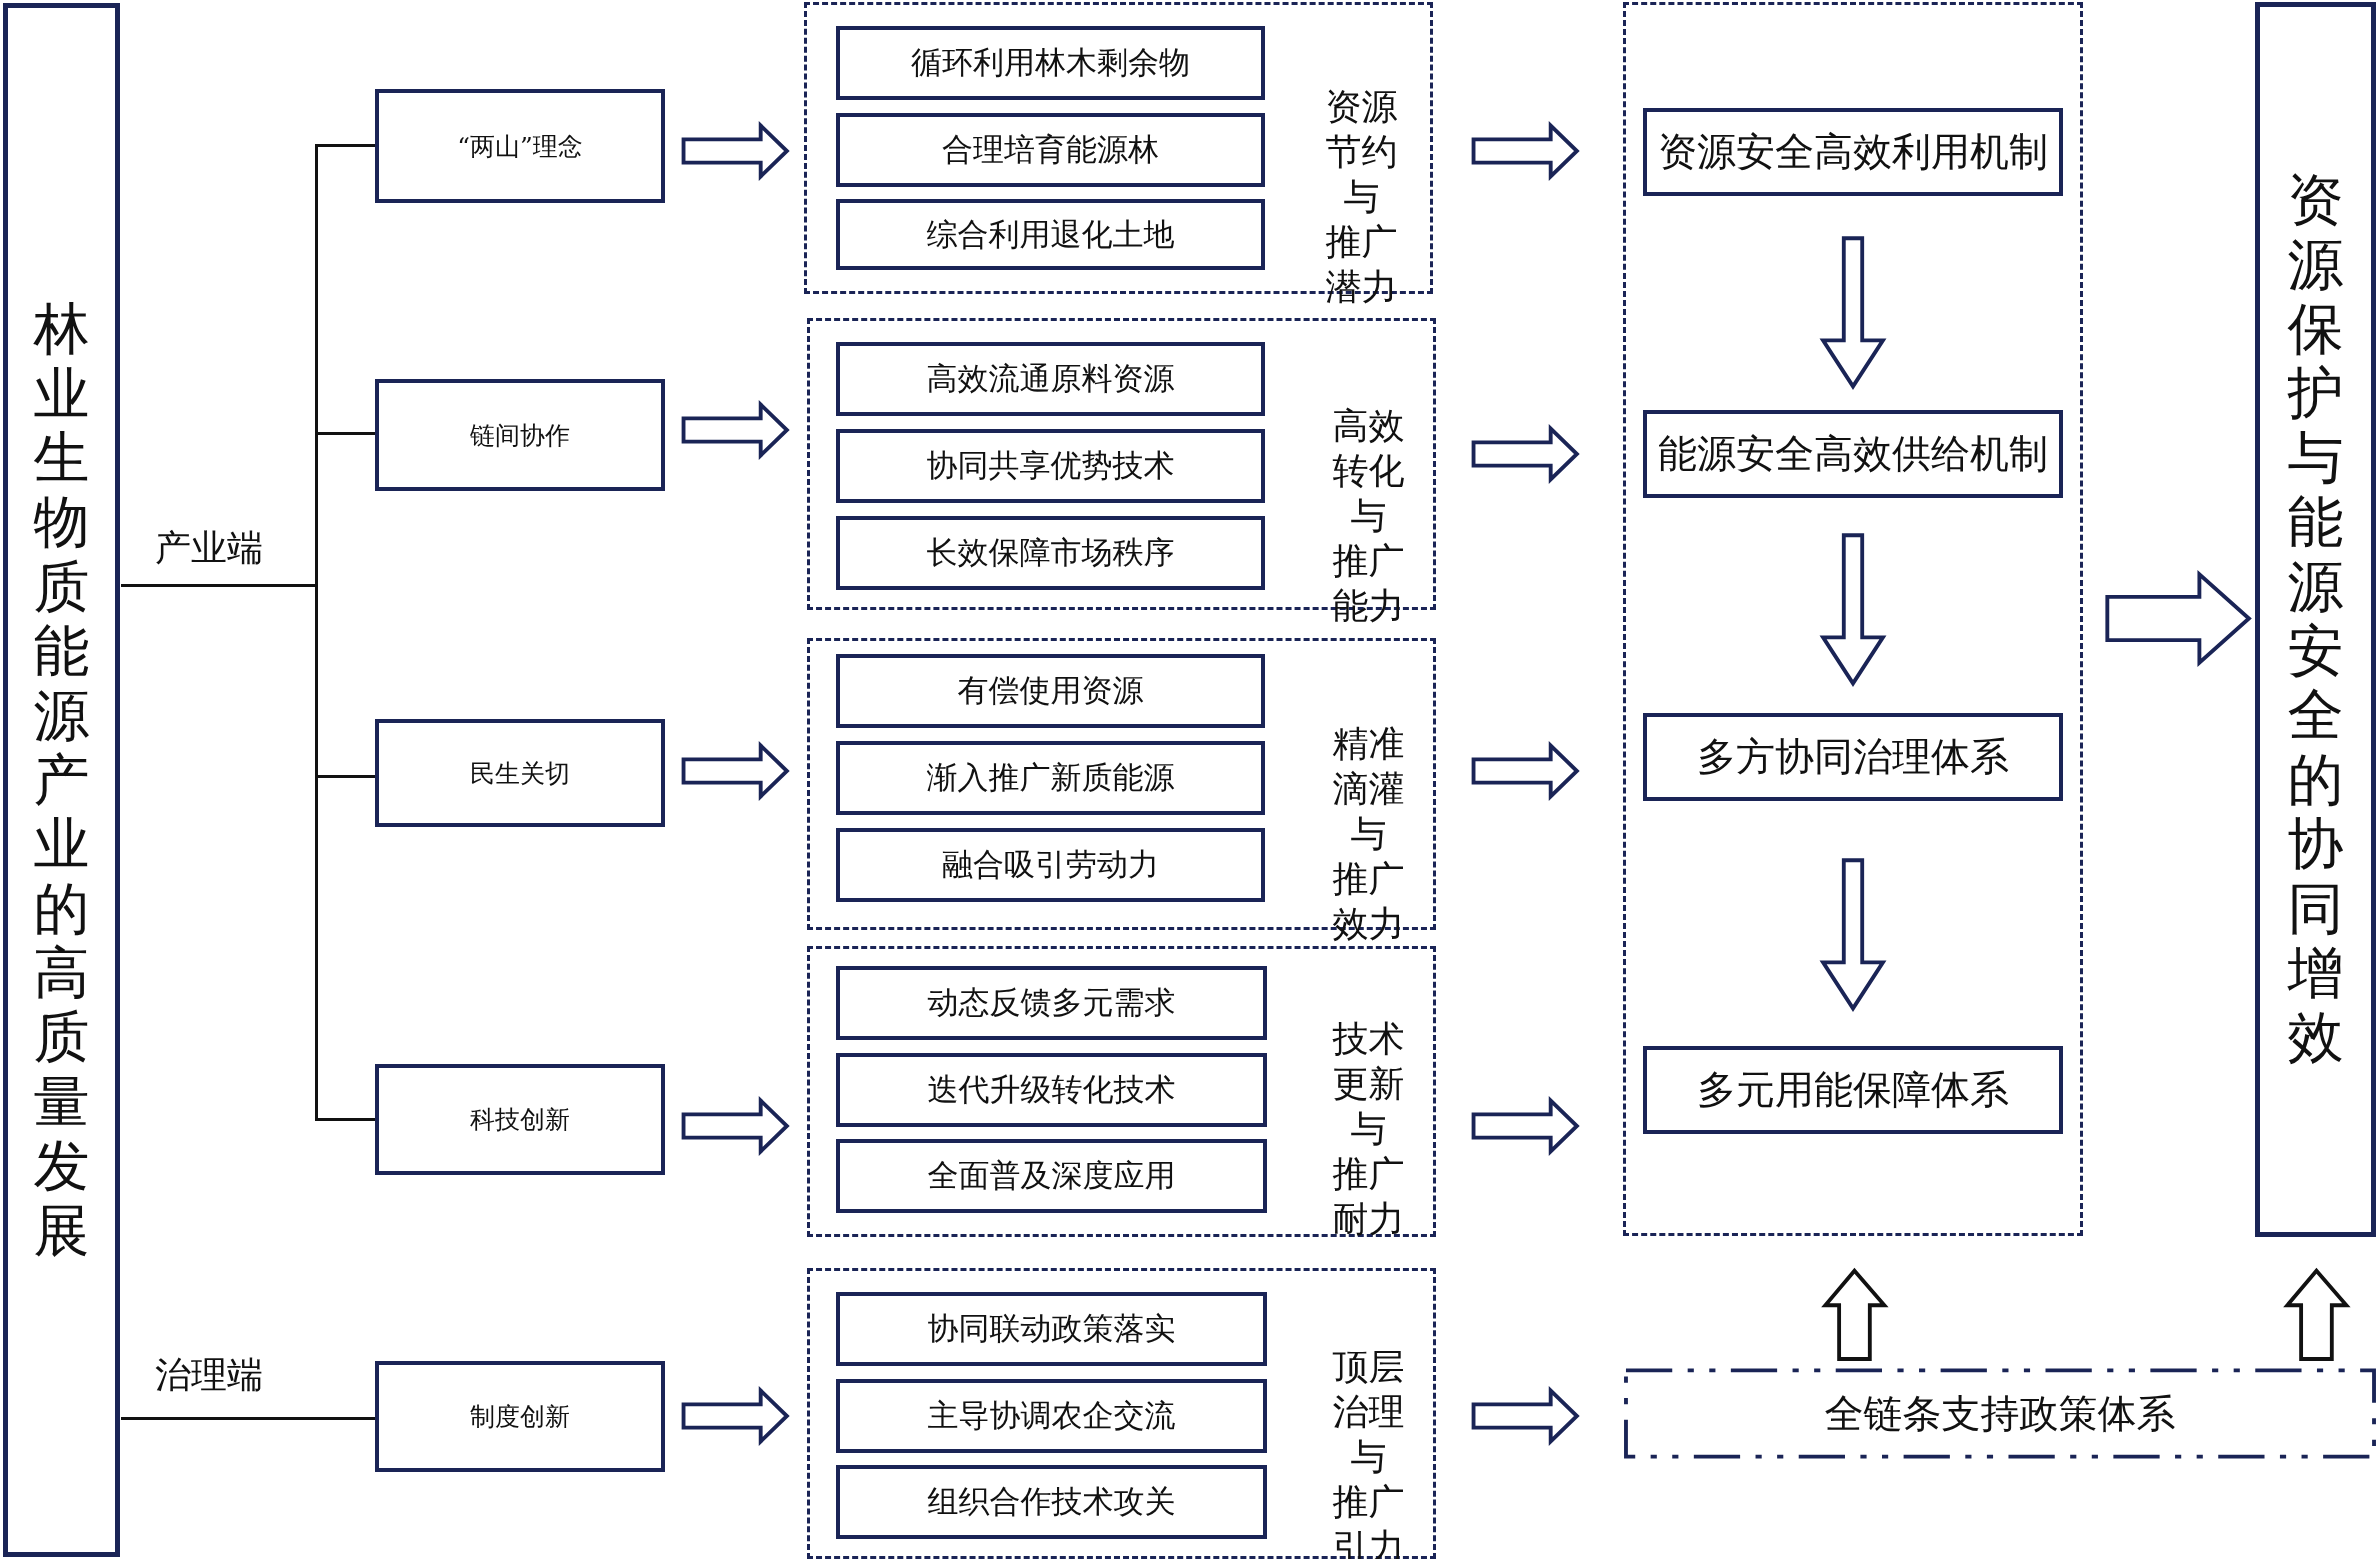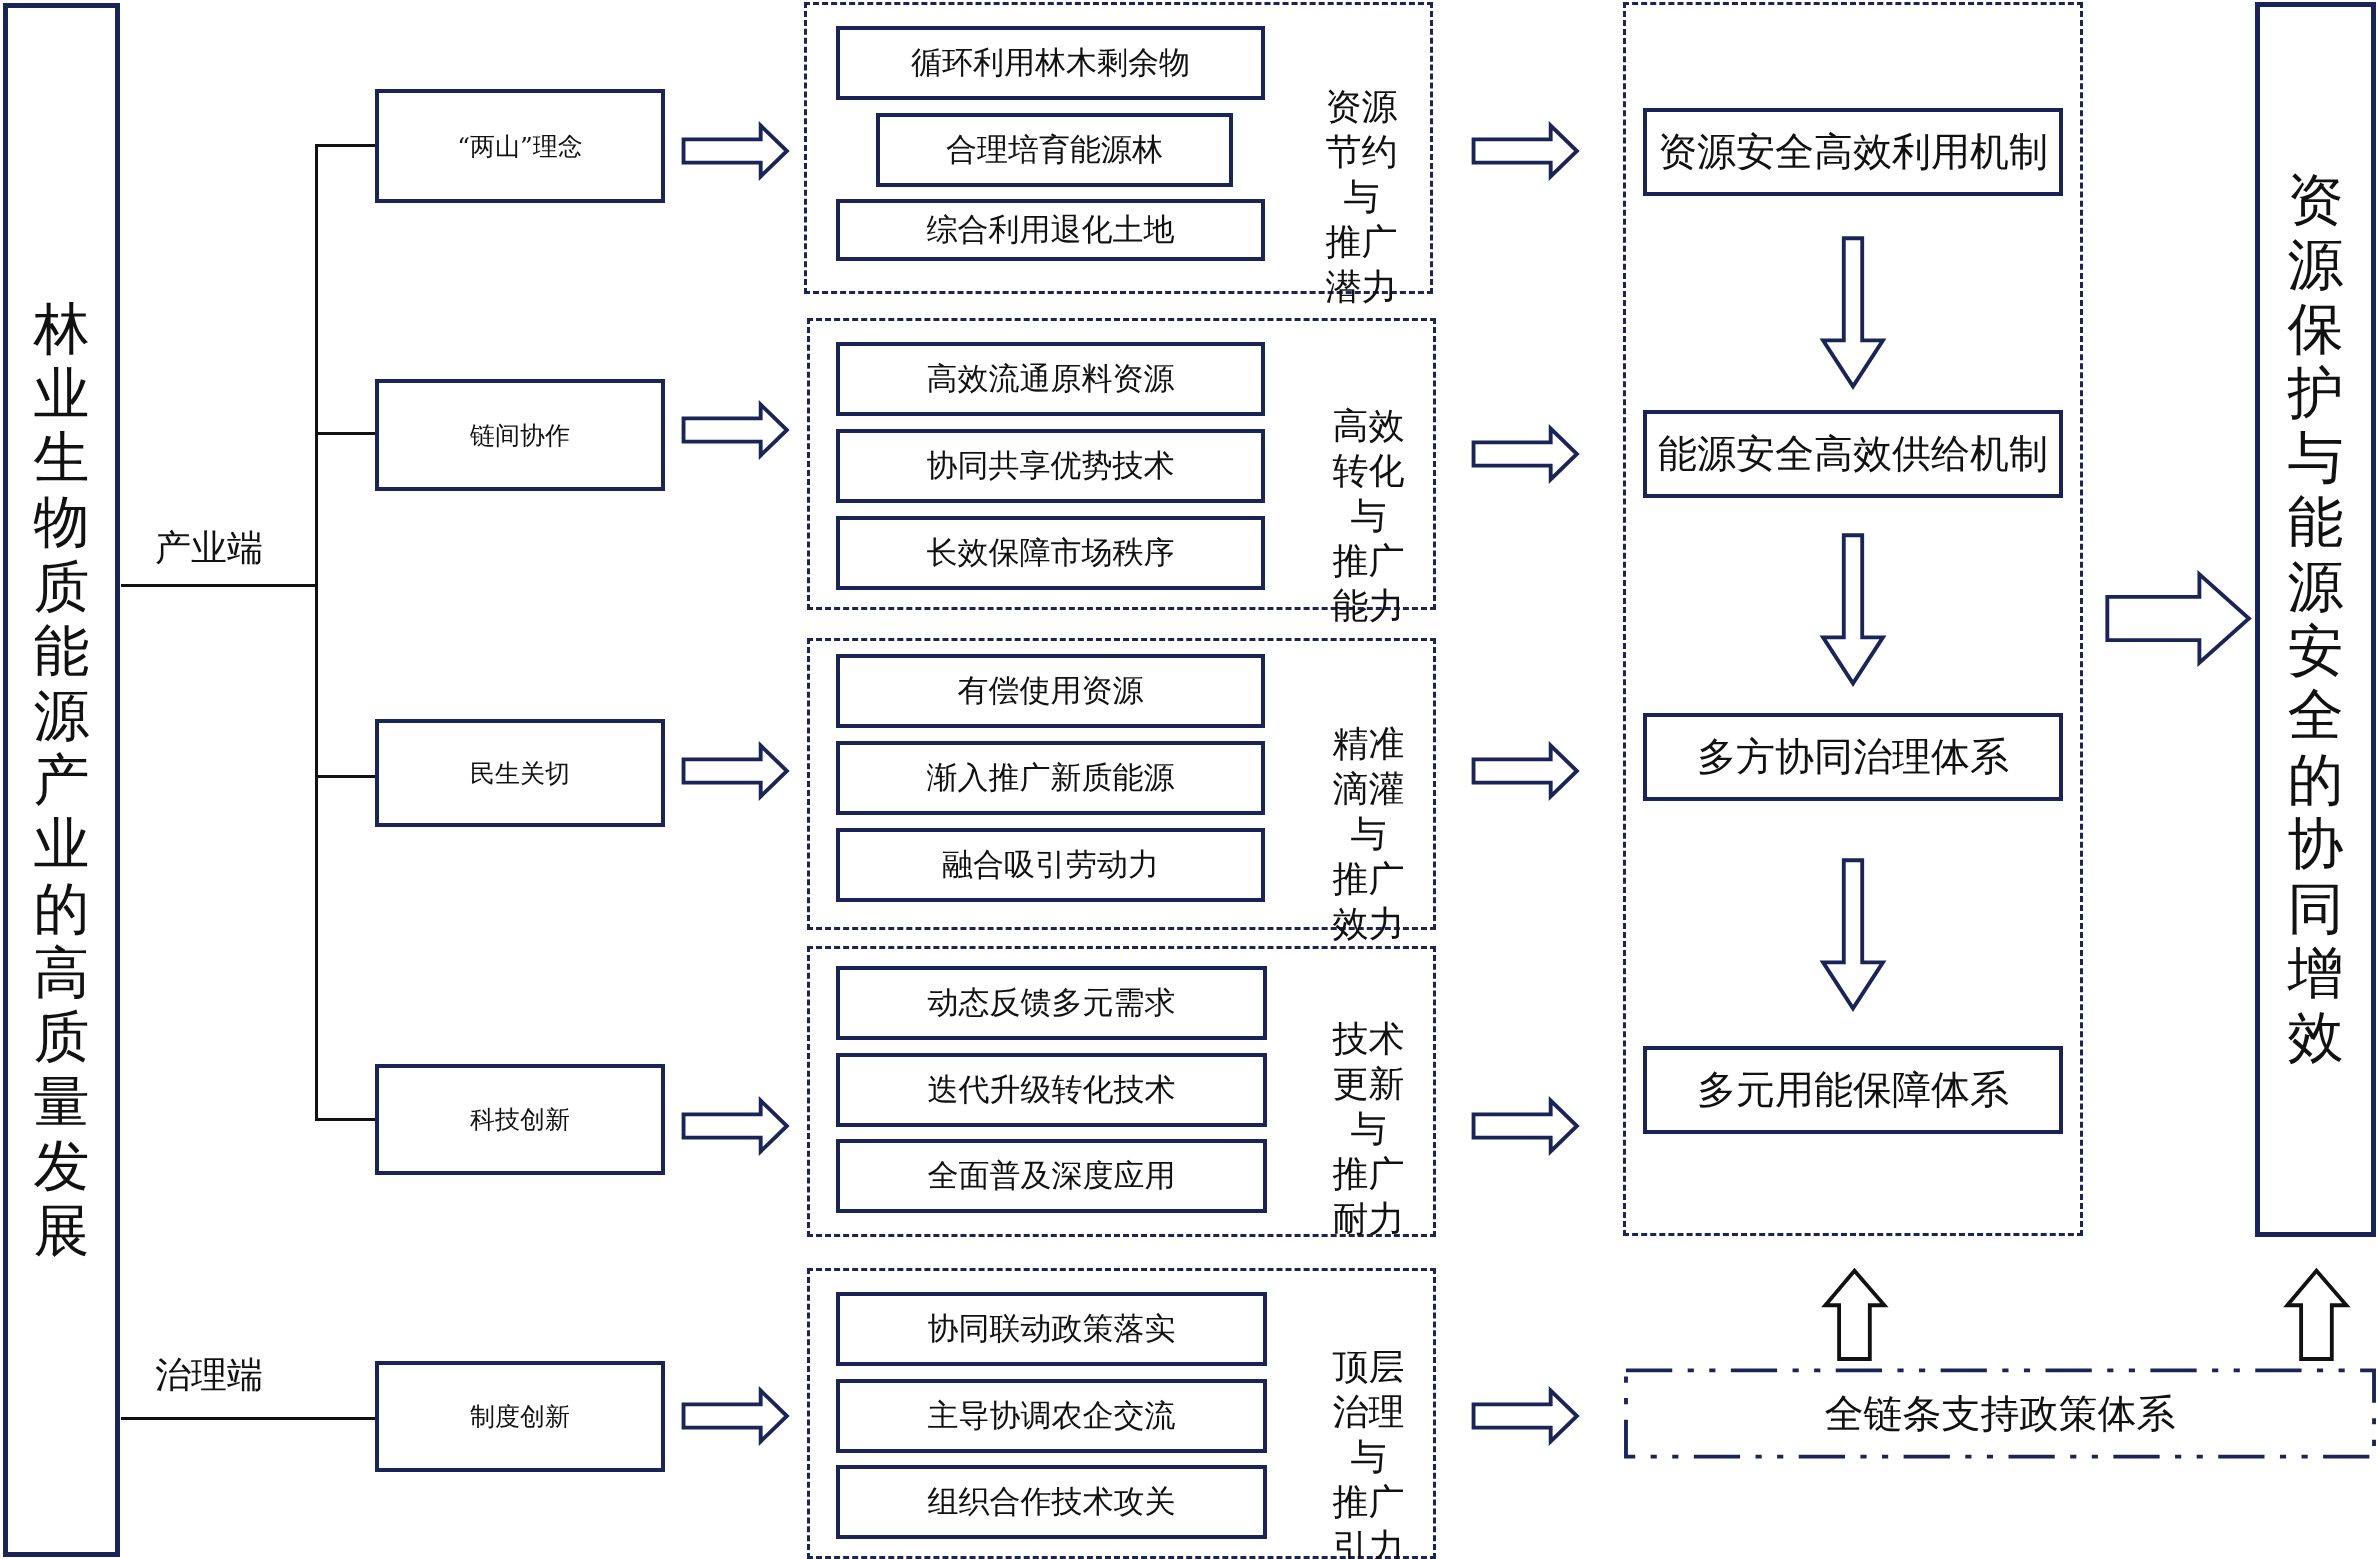--- a/index.html
+++ b/index.html
@@ -87,24 +87,24 @@
 
 <div class="abs dash-box" style="left:804px;top:1.5px;width:629px;height:292px;"></div>
 <div class="abs dash-box" style="left:807px;top:318px;width:629px;height:292px;"></div>
 <div class="abs dash-box" style="left:807px;top:638px;width:629px;height:292px;"></div>
 <div class="abs dash-box" style="left:807px;top:946px;width:629px;height:291px;"></div>
 <div class="abs dash-box" style="left:807px;top:1268px;width:629px;height:291px;"></div>
 
 <div class="abs navy-box" style="left:836px;top:25.5px;width:429px;height:74px;">
     <span class="item-text">循环利用林木剩余物</span>
   </div>
-<div class="abs navy-box" style="left:836px;top:113px;width:357px;height:74px;margin-left:40px;">
+<div class="abs navy-box" style="left:836px;top:113px;width:429px;height:74px;">
     <span class="item-text">合理培育能源林</span>
   </div>
-<div class="abs navy-box" style="left:836px;top:199px;width:429px;height:62px;align-items:center;">
+<div class="abs navy-box" style="left:836px;top:199px;width:429px;height:71px;align-items:center;">
     <span class="item-text">综合利用退化土地</span>
   </div>
 <div class="abs side-text" style="left:1319px;top:40px;">
   <span>资源</span>
     <span>节约</span>
     <span>与</span>
     <span>推广</span>
     <span>潜力</span>
 </div>
 

